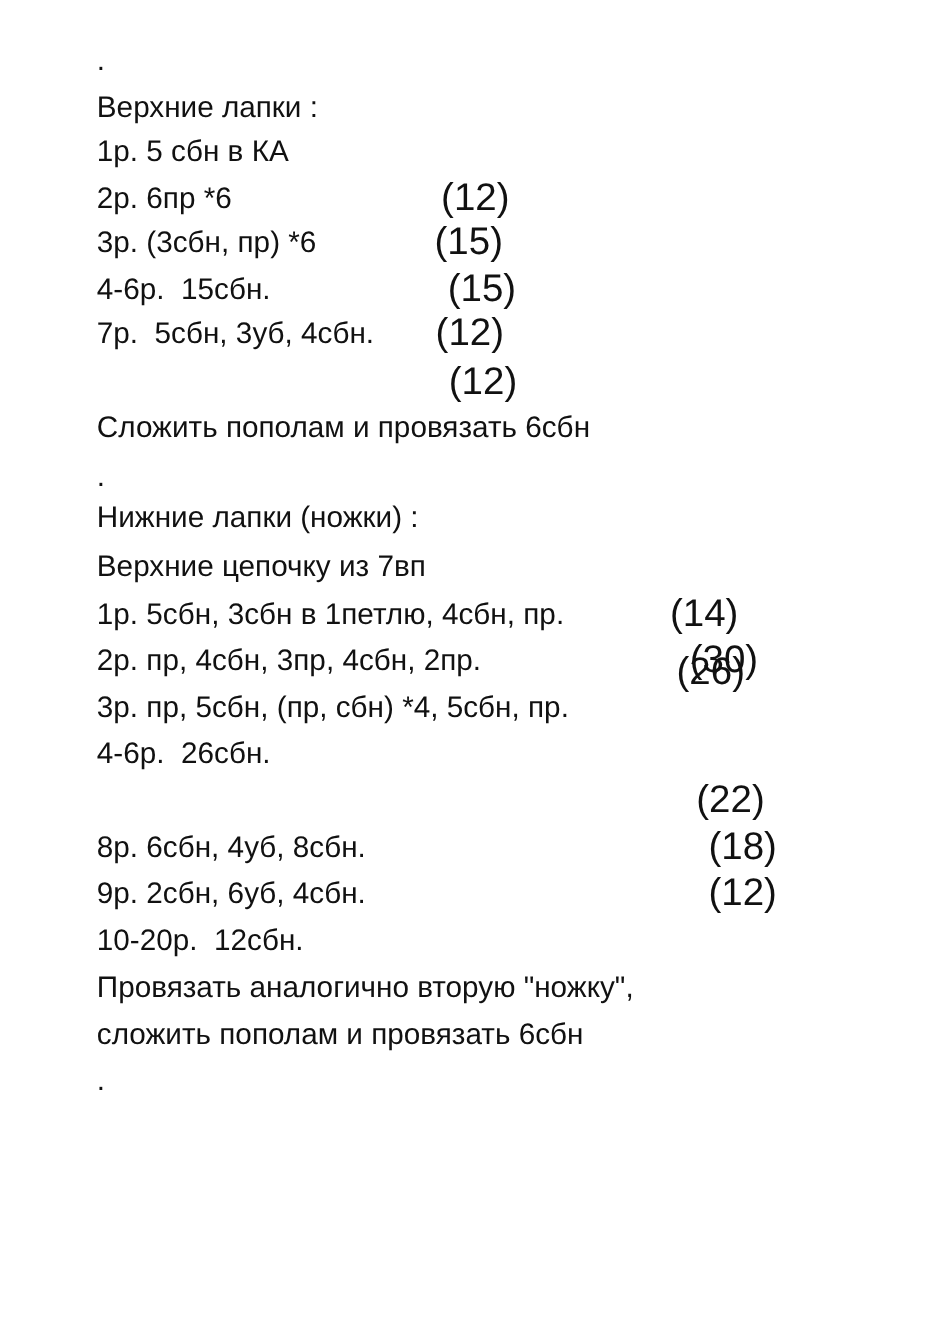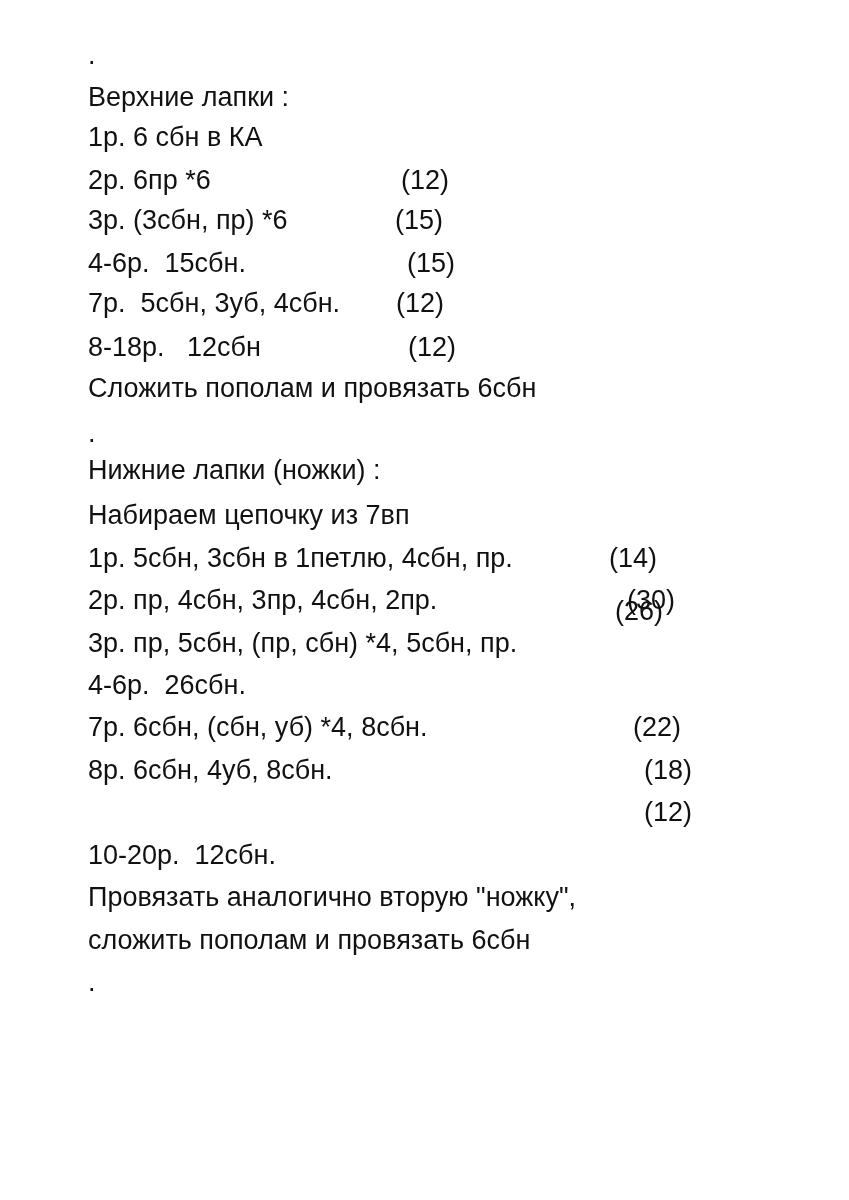--- a/index.html
+++ b/index.html
@@ -1,70 +1,69 @@
 <!DOCTYPE html>
 <html><head>
   <meta charset="utf-8">
   <style>
     html, body { margin: 0; padding: 0; background: #ffffff; }
     body { width: 849px; height: 1200px; position: relative; overflow: hidden;
            font-family: "Liberation Sans", sans-serif; color: #111111; }
     .page { position: absolute; left: 0; top: 0; width: 849px; height: 1200px; background: #fff; }
     .line { position: absolute; left: 88px; height: 40px; line-height: 40px;
             font-size: 27px; white-space: pre; letter-spacing: 0px; }
-    .count { position: absolute; font-size: 27px; line-height: 40px; height: 40px; white-space: pre; }
+    .count { position: absolute; font-size: 35px; line-height: 40px; height: 40px; white-space: pre; }
     .sp { text-decoration-color: #e8a0a8; text-decoration-thickness: 1px; text-underline-offset: 7px; }
   </style>
 </head>
 <body>
 
 <div class="page">
 
   <div class="line" style="top:35px">.</div>
   <div class="line" style="top:77px">Верхние лапки :</div>
-  <div class="line" style="top:117px">1р. 6 сбн в КА</div>
+  <div class="line" style="top:117px">1р. 5 сбн в КА</div>
 
   <div class="line" style="top:160px">2р. 6пр *6</div>
   <div class="count" style="top:160px;left:401px">(12)</div>
 
   <div class="line" style="top:200px"><span>3р. (</span><span class="sp">3сбн</span><span>, пр) *6</span></div>
   <div class="count" style="top:200px;left:395px">(15)</div>
 
   <div class="line" style="top:243px">4-6р.  15сбн.</div>
   <div class="count" style="top:243px;left:407px">(15)</div>
 
   <div class="line" style="top:283px">7р.  5сбн, 3уб, 4сбн.</div>
   <div class="count" style="top:283px;left:396px">(12)</div>
 
-  <div class="line" style="top:327px">8-18р.   12сбн</div>
   <div class="count" style="top:327px;left:408px">(12)</div>
 
   <div class="line" style="top:368px"><span>Сложить пополам и провязать </span><span class="sp">6сбн</span></div>
 
   <div class="line" style="top:413px">.</div>
   <div class="line" style="top:450px">Нижние лапки (ножки) :</div>
-  <div class="line" style="top:495px"><span>Набираем цепочку из </span><span class="sp">7вп</span></div>
+  <div class="line" style="top:495px"><span>Верхние цепочку из </span><span class="sp">7вп</span></div>
 
   <div class="line" style="top:538px">1р. <span class="sp">5сбн</span>, <span class="sp">3сбн</span> в <span class="sp">1петлю</span>, <span class="sp">4сбн</span>, пр.</div>
   <div class="count" style="top:538px;left:609px">(14)</div>
 
   <div class="line" style="top:580px">2р. пр, <span class="sp">4сбн</span>, <span class="sp">3пр</span>, <span class="sp">4сбн</span>, <span class="sp">2пр</span>.</div>
   <div class="count" style="top:580px;left:627px">(30)</div>
 
   <div class="line" style="top:623px">3р. пр, <span class="sp">5сбн</span>, (пр, сбн) *4, <span class="sp">5сбн</span>, пр.</div>
   <div class="count" style="top:591px;left:615px">(26)</div>
 
   <div class="line" style="top:665px">4-6р.  26сбн.</div>
 
-  <div class="line" style="top:707px">7р. <span class="sp">6сбн</span>, (сбн, уб) *4, <span class="sp">8сбн</span>.</div>
   <div class="count" style="top:707px;left:633px">(22)</div>
 
   <div class="line" style="top:750px">8р. 6сбн, 4уб, 8сбн.</div>
   <div class="count" style="top:750px;left:644px">(18)</div>
 
+  <div class="line" style="top:792px">9р. 2сбн, 6уб, 4сбн.</div>
   <div class="count" style="top:792px;left:644px">(12)</div>
 
   <div class="line" style="top:835px">10-20р.  12сбн.</div>
   <div class="line" style="top:877px">Провязать аналогично вторую "ножку",</div>
   <div class="line" style="top:920px"><span>сложить пополам и провязать </span><span class="sp">6сбн</span></div>
   <div class="line" style="top:962px">.</div>
 
 </div>
 
 </body></html>

